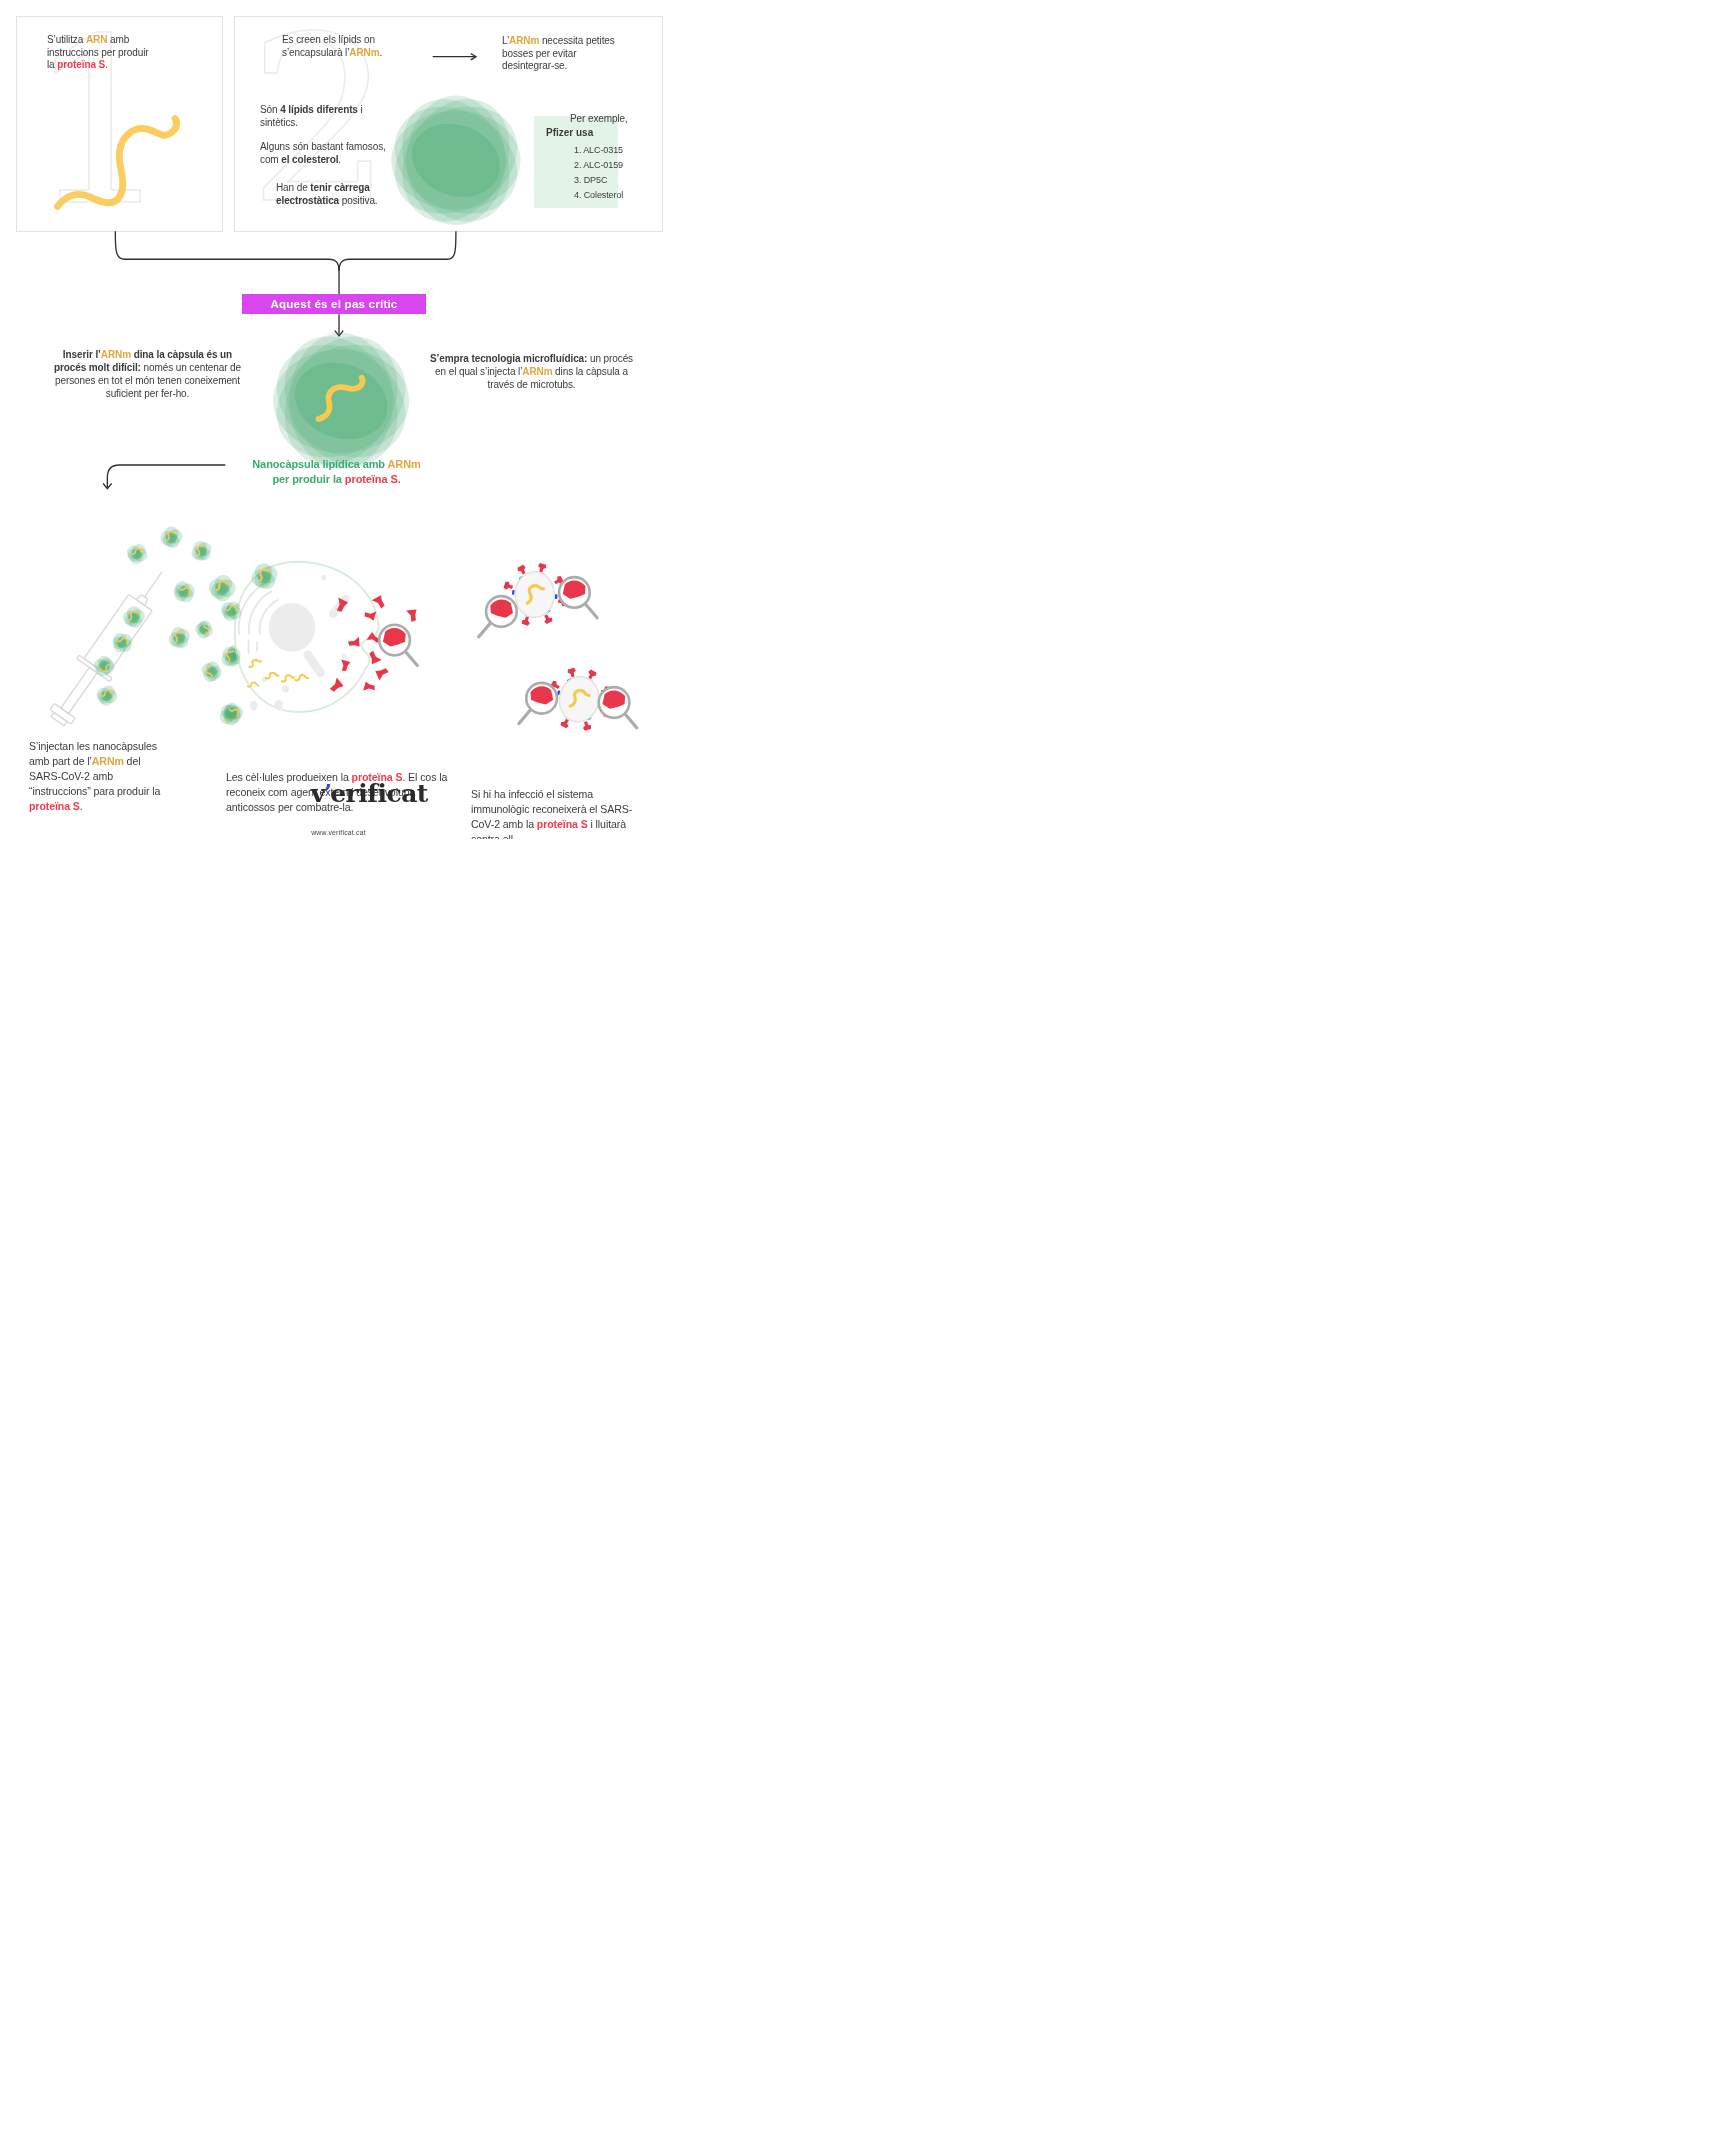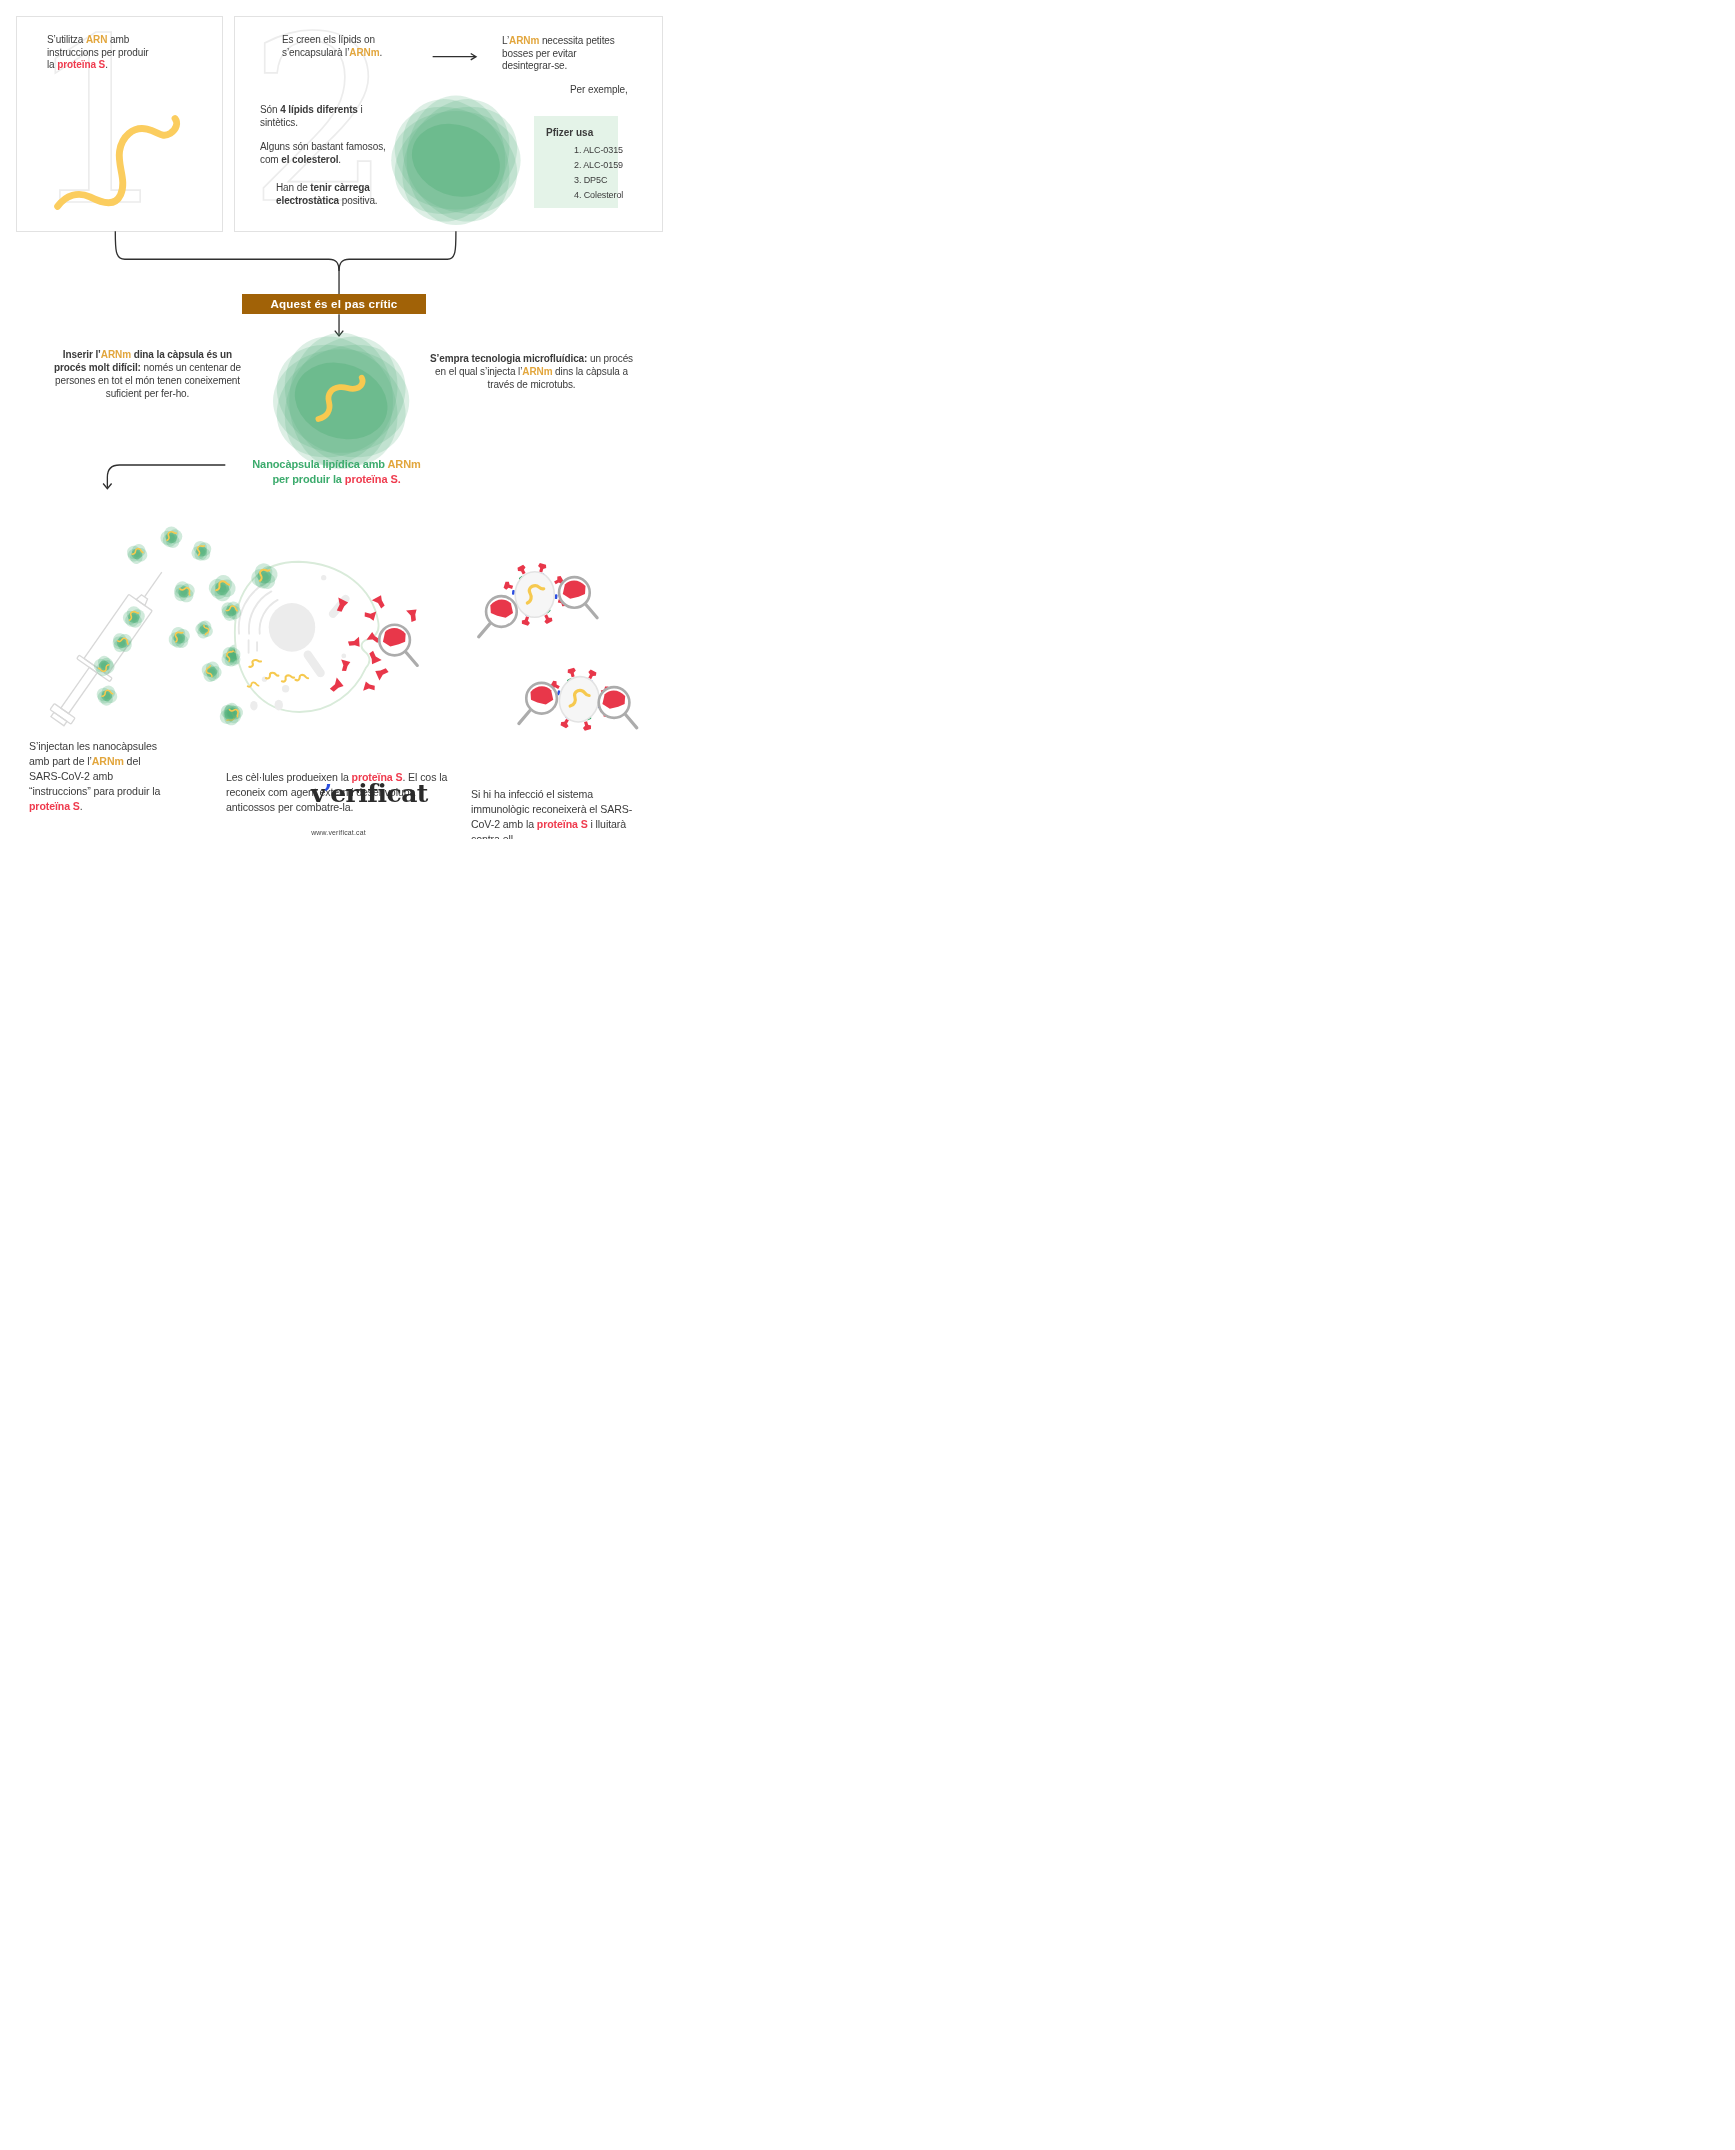--- a/index.html
+++ b/index.html
@@ -9,21 +9,21 @@
   .wm{position:absolute;z-index:2;font-family:"DejaVu Serif",serif;font-weight:400;
       font-size:228px;line-height:.78;color:#fff;-webkit-text-stroke:1.6px #ECECEC;}
   svg.art{position:absolute;left:0;top:0;z-index:3;pointer-events:none;}
   .t{position:absolute;z-index:5;font-size:10px;line-height:12.7px;letter-spacing:-0.1px;}
   .b{font-weight:700;}
   .gold{color:#E2A63D;font-weight:700;}
   .red{color:#EF3B4E;font-weight:700;}
   .greenb{color:#3CAB6D;font-weight:700;}
   .ctr{text-align:center;}
   .banner{position:absolute;left:242px;top:294px;width:184px;height:20px;z-index:4;
-          background:#a16207;color:#fff;font-weight:700;font-size:11.6px;line-height:20px;
+          background:#d946ef;color:#fff;font-weight:700;font-size:11.6px;line-height:20px;
           text-align:center;letter-spacing:0.2px;}
   .pfbox{position:absolute;left:534px;top:116px;width:84px;height:92px;z-index:4;
          background:#E4F3E8;}
   .pf-title{position:absolute;left:546px;top:127px;z-index:5;font-size:10px;font-weight:700;}
   .pf-item{font-size:9px;line-height:15px;letter-spacing:-0.1px;margin-left:20px;}
   .pf-list{position:absolute;left:554px;top:143px;z-index:5;}
   .bottom{font-size:10.6px;line-height:15px;}
   .logo{position:absolute;left:0;top:779px;width:100%;text-align:center;z-index:5;
         font-family:"DejaVu Serif",serif;font-weight:700;font-size:25px;letter-spacing:-0.5px;color:#2B2B2B;padding-left:31px;}
   .logo .mark{color:#2D4FE0;margin:0 -1.6px;}
@@ -251,21 +251,21 @@
   <div class="t" style="left:502px;top:35px;width:127px;">
     <span>L’</span><span class="gold">ARNm</span><span> necessita petites bosses per evitar desintegrar-se.</span>
   </div>
 
   <div class="t" style="left:260px;top:104px;width:139px;">
     <p style="margin:0 0 11.6px 0;"><span>Són </span><span class="b">4 lípids diferents</span><span> i sintètics.</span></p>
     <p style="margin:0 0 11.6px 0;"><span>Alguns són bastant famosos, com </span><span class="b">el colesterol</span><span>.</span></p>
     <p style="margin:16px;"><span>Han de </span><span class="b">tenir càrrega electrostàtica</span><span> positiva.</span></p>
   </div>
 
-  <div class="t" style="left:533px;top:84px;padding-left:37px;">Per exemple,</div>
+  <div class="t" style="left:533px;top:113px;padding-left:37px;">Per exemple,</div>
   <div class="pfbox"></div>
   <div class="pf-title">Pfizer usa</div>
   <div class="pf-list">
     <div class="pf-item">1. ALC-0315</div>
     <div class="pf-item">2. ALC-0159</div>
     <div class="pf-item">3. DP5C</div>
     <div class="pf-item">4. Colesterol</div>
   </div>
 
   <div class="banner">Aquest és el pas crític</div>

